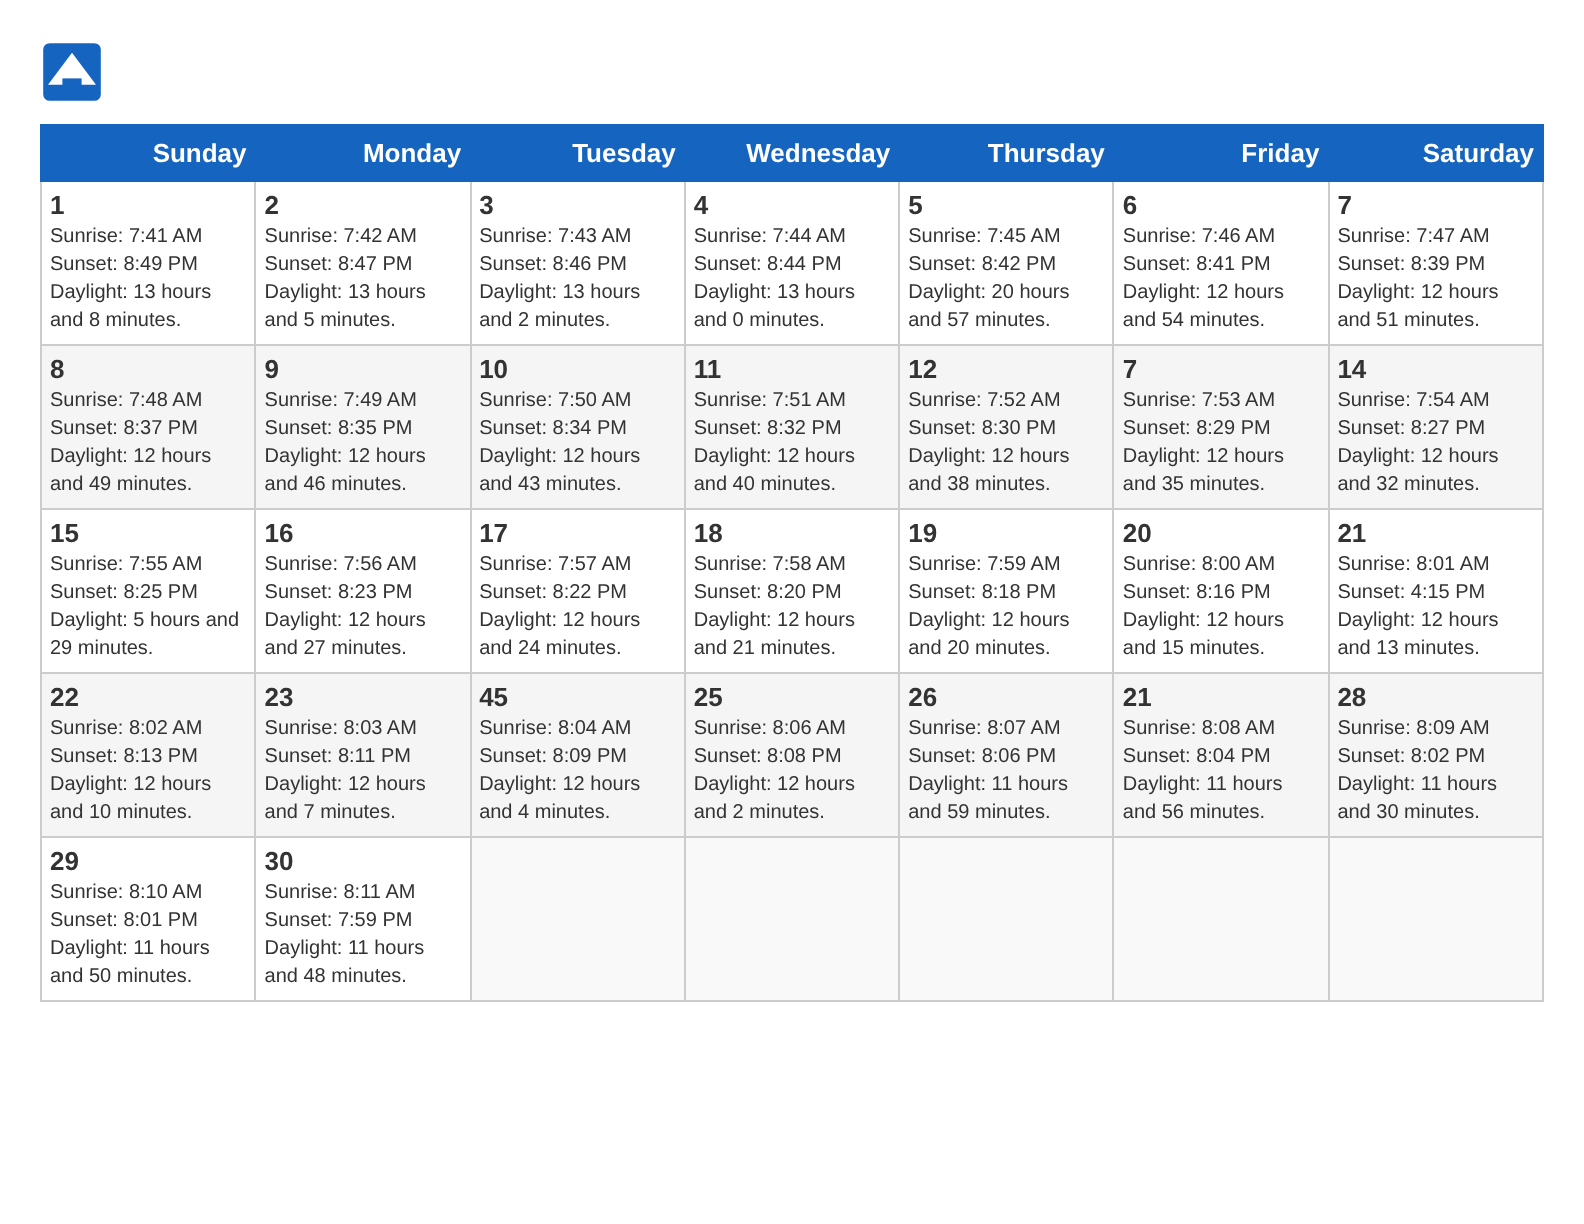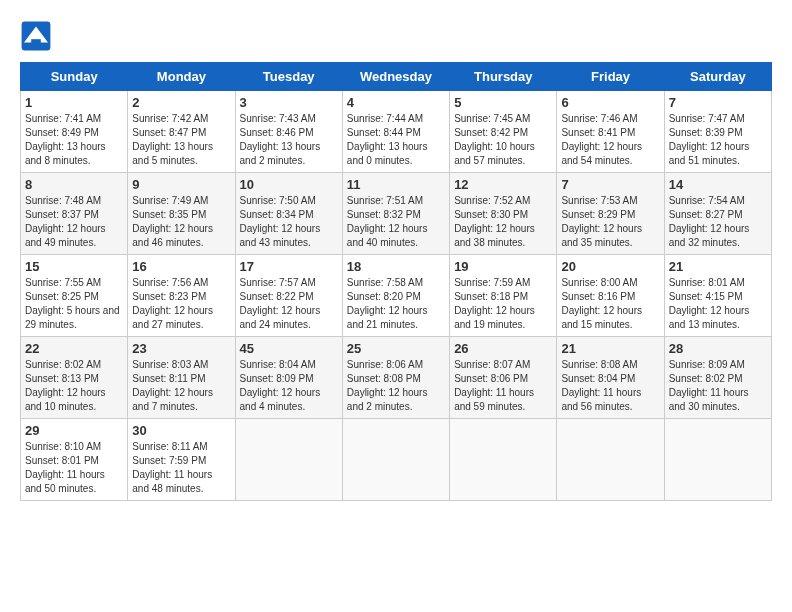--- a/index.html
+++ b/index.html
@@ -49,21 +49,21 @@
     }
     .calendar {
       width: 100%;
       border-collapse: collapse;
       font-size: 11px;
     }
     .calendar th {
       background: #1565c0;
       color: #fff;
       padding: 6px 4px;
-      text-align: center;
+      text-align: right;
       font-size: 13px;
       font-weight: bold;
       border: 1px solid #1565c0;
     }
     .calendar td {
       border: 1px solid #ccc;
       vertical-align: top;
       padding: 4px 4px;
       width: 14.28%;
       background: #fff;
@@ -155,21 +155,21 @@
             <span>Sunrise: 7:44 AM</span><br>
             <span>Sunset: 8:44 PM</span><br>
             <span>Daylight: 13 hours and 0 minutes.</span>
           </div>
         </td>
           <td>
           <span class="day-num">5</span>
           <div class="day-info">
             <span>Sunrise: 7:45 AM</span><br>
             <span>Sunset: 8:42 PM</span><br>
-            <span>Daylight: 10 hours and 57 minutes.</span>
+            <span>Daylight: 20 hours and 57 minutes.</span>
           </div>
         </td>
           <td>
           <span class="day-num">6</span>
           <div class="day-info">
             <span>Sunrise: 7:46 AM</span><br>
             <span>Sunset: 8:41 PM</span><br>
             <span>Daylight: 12 hours and 54 minutes.</span>
           </div>
         </td>
@@ -271,21 +271,21 @@
             <span>Sunrise: 7:58 AM</span><br>
             <span>Sunset: 8:20 PM</span><br>
             <span>Daylight: 12 hours and 21 minutes.</span>
           </div>
         </td>
           <td>
           <span class="day-num">19</span>
           <div class="day-info">
             <span>Sunrise: 7:59 AM</span><br>
             <span>Sunset: 8:18 PM</span><br>
-            <span>Daylight: 12 hours and 19 minutes.</span>
+            <span>Daylight: 12 hours and 20 minutes.</span>
           </div>
         </td>
           <td>
           <span class="day-num">20</span>
           <div class="day-info">
             <span>Sunrise: 8:00 AM</span><br>
             <span>Sunset: 8:16 PM</span><br>
             <span>Daylight: 12 hours and 15 minutes.</span>
           </div>
         </td>

